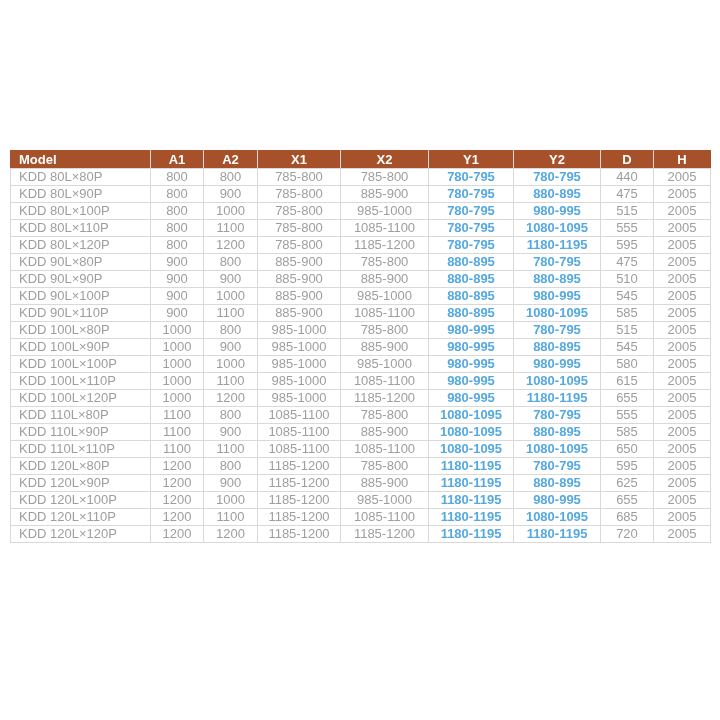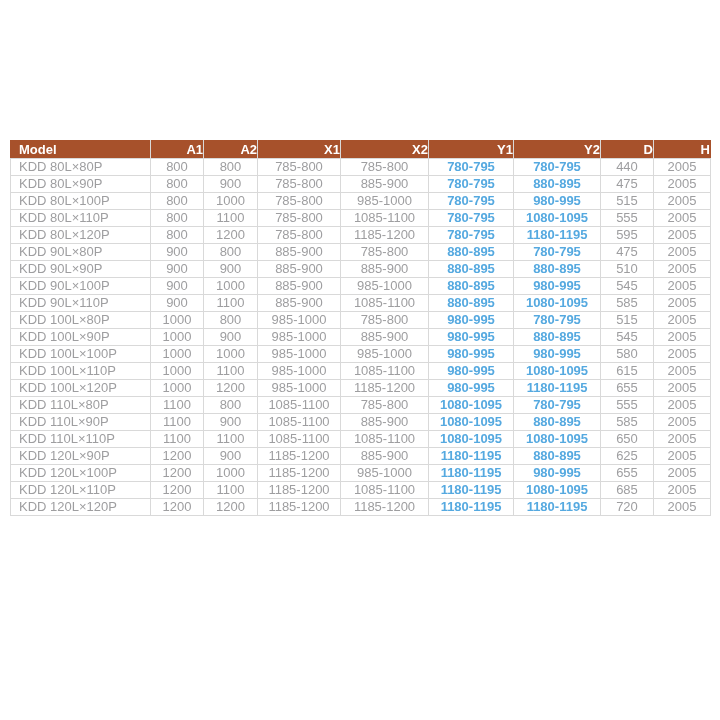--- a/index.html
+++ b/index.html
@@ -7,21 +7,21 @@
     padding: 0;
     width: 720px;
     height: 720px;
     background: var(--page-bg, #ffffff);
     font-family: "Liberation Sans", "DejaVu Sans", sans-serif;
     overflow: hidden;
   }
   .table-wrap {
     position: absolute;
     left: 10px;
-    top: 140px;
+    top: 150px;
   }
   table.spec {
     border-collapse: collapse;
     table-layout: fixed;
     width: 701px;
     font-size: 13px;
   }
   
   col.col-model { width: 140px; }
   col.col-a1    { width: 53px; }
@@ -33,21 +33,21 @@
   col.col-d     { width: 53px; }
   col.col-h     { width: 57px; }
 
   thead th {
     background: var(--header-bg, #a7512b);
     color: var(--header-text, #ffffff);
     font-weight: bold;
     height: 17px;
     line-height: 17px;
     padding: 0;
-    text-align: right;
+    text-align: center;
     border: 1px solid var(--grid-line, #d9d9d9);
     border-top-color: var(--header-bg, #a7512b);
     overflow: hidden;
     white-space: nowrap;
   }
   thead th:first-child { border-left-color: var(--header-bg, #a7512b); }
   thead th:last-child  { border-right-color: var(--header-bg, #a7512b); }
 
   tbody td {
     background: #ffffff;
@@ -280,20 +280,31 @@
           <td class="">1100</td>
           <td class="">1100</td>
           <td class="">1085-1100</td>
           <td class="">1085-1100</td>
           <td class="accent">1080-1095</td>
           <td class="accent">1080-1095</td>
           <td class="">650</td>
           <td class="">2005</td>
         </tr>
         <tr>
+          <td class="align-left ">KDD 120L×80P</td>
+          <td class="">1200</td>
+          <td class="">800</td>
+          <td class="">1185-1200</td>
+          <td class="">785-800</td>
+          <td class="accent">1180-1195</td>
+          <td class="accent">780-795</td>
+          <td class="">595</td>
+          <td class="">2005</td>
+        </tr>
+        <tr>
           <td class="align-left ">KDD 120L×90P</td>
           <td class="">1200</td>
           <td class="">900</td>
           <td class="">1185-1200</td>
           <td class="">885-900</td>
           <td class="accent">1180-1195</td>
           <td class="accent">880-895</td>
           <td class="">625</td>
           <td class="">2005</td>
         </tr>

